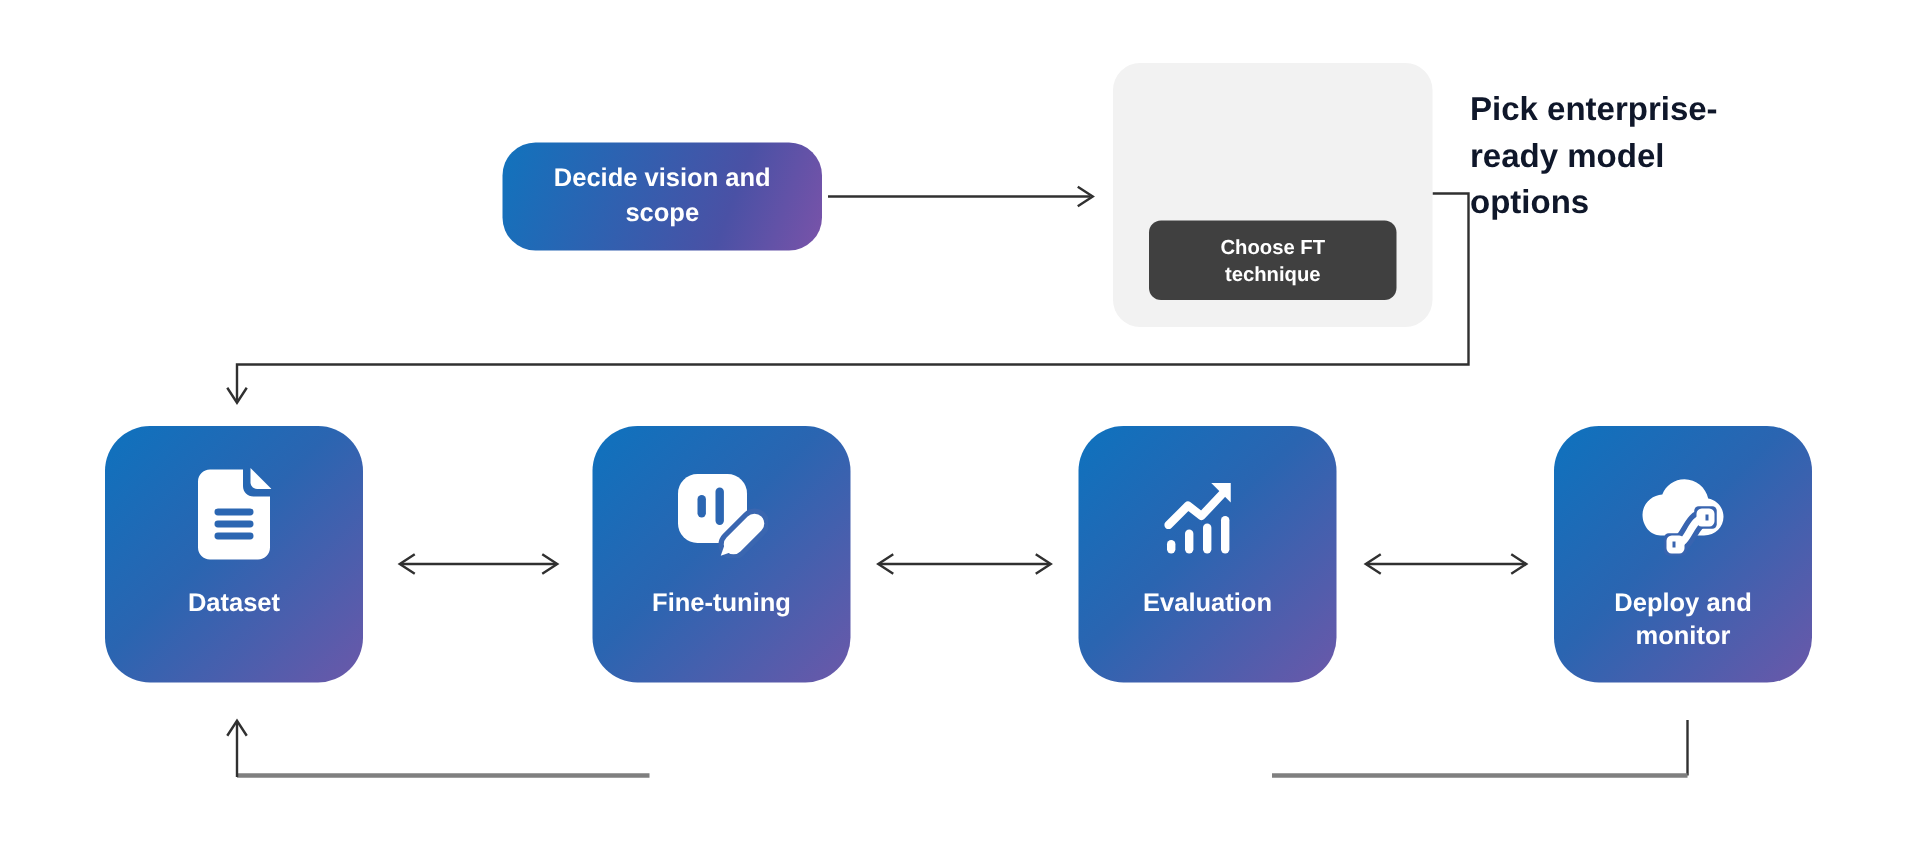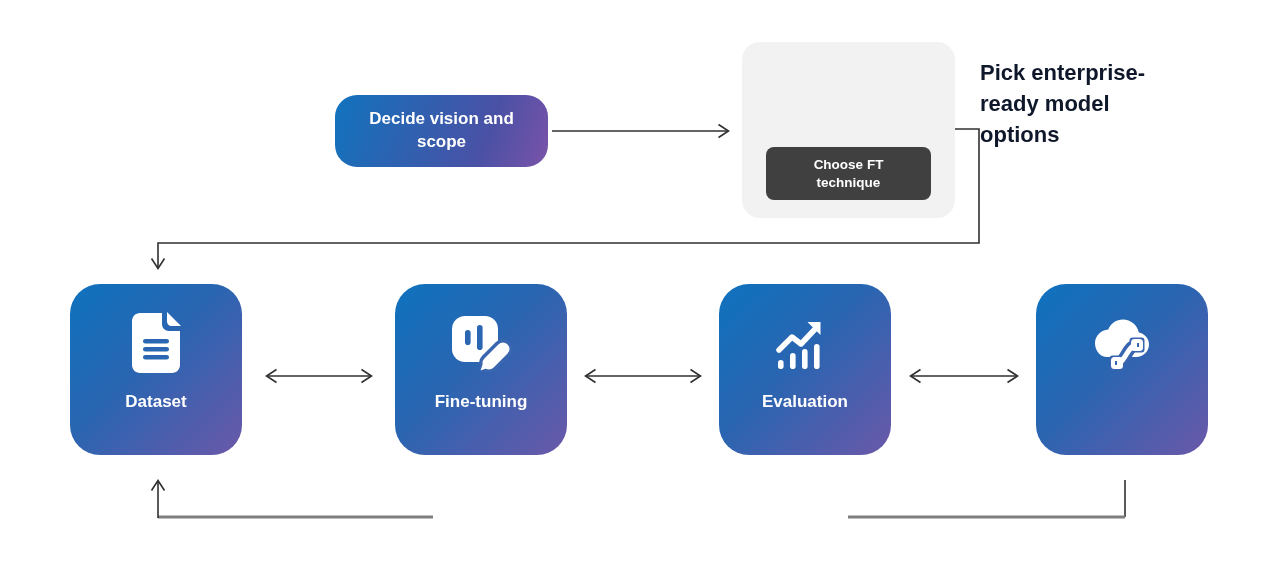--- a/index.html
+++ b/index.html
@@ -153,16 +153,17 @@
       <svg width="66" height="60" viewBox="0 0 66 60">
         <path fill="#fff" d="M18 44 H47 C54.5 44 60 38.3 60 31.5 C60 25.4 55.6 20.4 49.8 19.4 C48.3 12 41.7 6.5 34 6.5 C27.3 6.5 21.5 10.6 19.2 16.6 C12.2 17 6 22.8 6 30.2 C6 37.8 11.5 44 18 44 Z"></path>
         <path d="M28 50 C37 50 38 32 48 32" stroke="#3864B0" stroke-width="12" fill="none"></path>
         <rect x="20.5" y="42.5" width="15" height="15" rx="3" fill="#3864B0"></rect>
         <rect x="40.5" y="24.5" width="15" height="15" rx="3" fill="#3864B0"></rect>
         <path d="M28 50 C37 50 38 32 48 32" stroke="#fff" stroke-width="5" fill="none"></path>
         <rect x="24" y="46" width="8" height="8" rx="1.5" fill="none" stroke="#fff" stroke-width="4"></rect>
         <rect x="44" y="28" width="8" height="8" rx="1.5" fill="none" stroke="#fff" stroke-width="4"></rect>
       </svg>
     </div>
+    <div class="stage-label">Deploy and monitor</div>
   </div>
 
 
 </div>
 
 </body></html>

